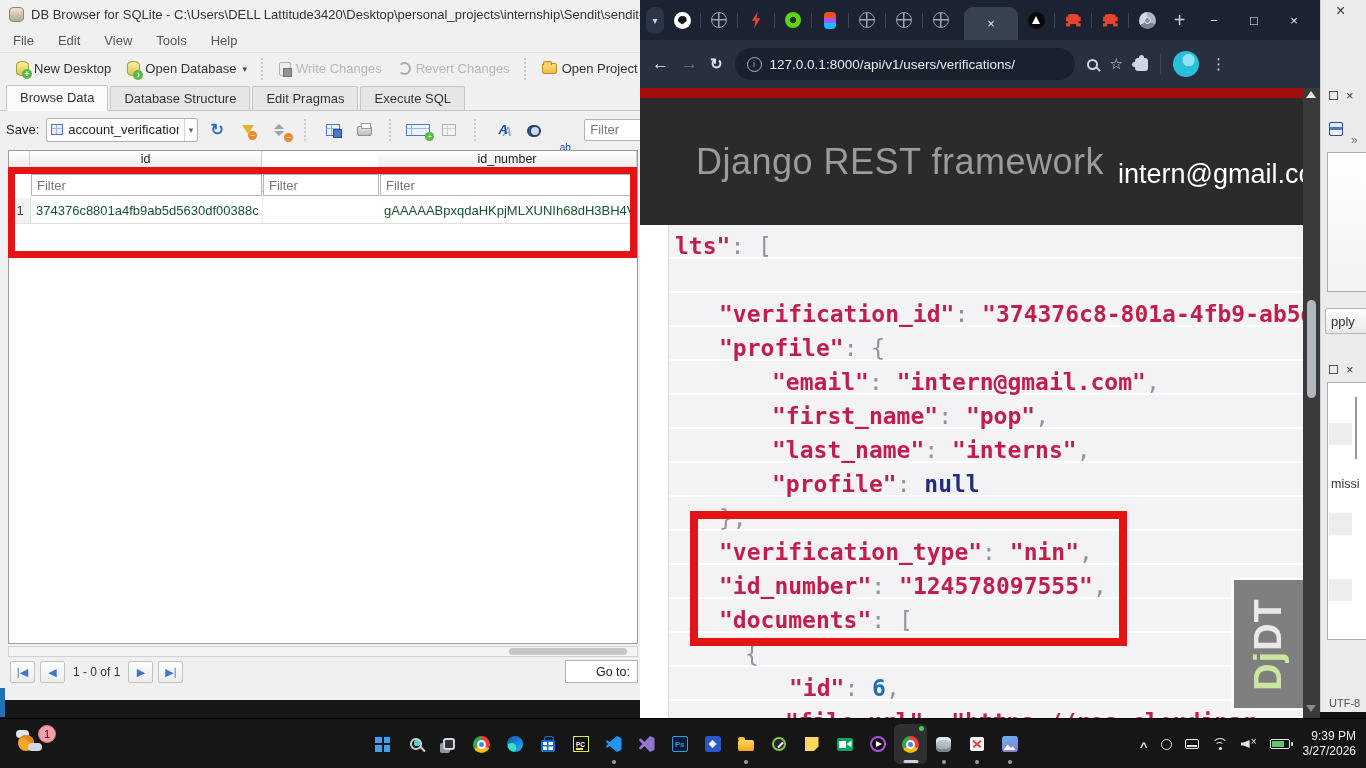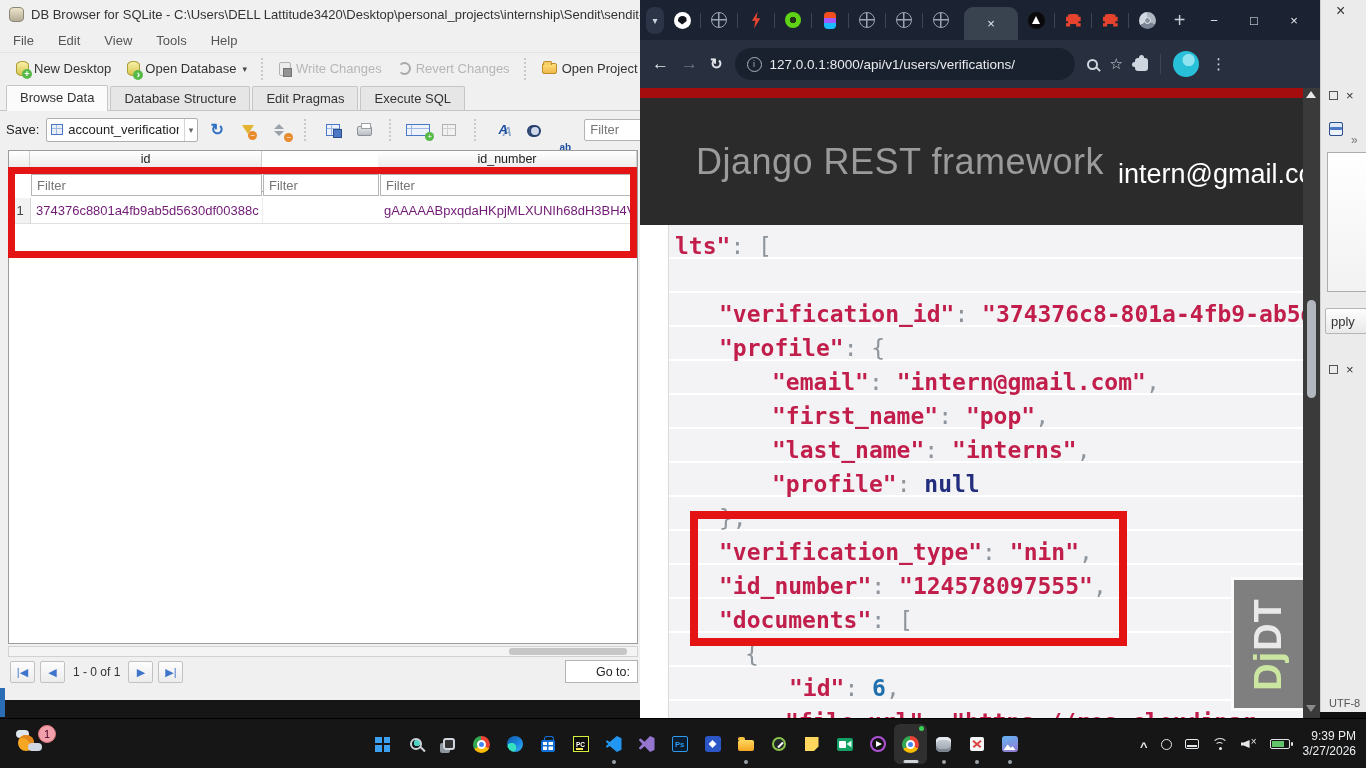--- a/index.html
+++ b/index.html
@@ -55,36 +55,36 @@
      linear-gradient(#9db7e0,#9db7e0) 4px 0/1px 100% no-repeat,#eef3fb;position:relative;}
   .m-table.t-save::after{content:"";position:absolute;right:-3px;bottom:-3px;width:7px;height:7px;background:#4a78c4;border:1px solid #2d4f8e;}
   .m-table.t-plus::after{content:"+";position:absolute;right:-5px;bottom:-6px;width:9px;height:9px;background:#57b947;color:#fff;border-radius:50%;font-size:8px;line-height:9px;text-align:center;}
   .m-table.t-minus{filter:grayscale(1);opacity:.5;}
   .m-print{width:15px;height:10px;background:linear-gradient(#e9e9e9,#b9bdc2);border:1px solid #8b9198;border-radius:2px;position:relative;margin-top:3px;}
   .m-print::before{content:"";position:absolute;left:3px;top:-4px;width:8px;height:4px;background:#fff;border:1px solid #9aa0a6;}
   .m-fontA{font-size:13px;font-weight:bold;font-style:italic;color:#1c4fa0;text-shadow:4px 2px 0 #8fa8c8;}
   .m-find{width:14px;height:9px;position:relative;}
   .m-find::before,.m-find::after{content:"";position:absolute;top:0;width:8px;height:8px;border:2px solid #27406e;border-radius:50%;background:#cfd9ea;}
   .m-find::before{left:0;} .m-find::after{right:0;}
-  .m-repl{font-size:10px;font-weight:bold;color:#1c4fa0;margin-top:36px;}
+  .m-repl{font-size:10px;font-weight:normal;color:#1c4fa0;margin-top:36px;}
   .filter-all{flex:1;height:22px;border:1px solid #b3b3b3;border-radius:2px;font-size:13px;color:#444;padding:0 5px;
     font-family:"Liberation Sans",sans-serif;background:#fff;}
 
   
   .grid-table{position:absolute;left:8px;top:150px;width:630px;height:494px;background:#fff;border:1px solid #9c9c9c;}
   .g-head{display:flex;height:17px;}
   .g-hcell{background:linear-gradient(#ffffff,#ededed);border-right:1px solid #cfcfcf;border-bottom:1px solid #ababab;
     font-size:12.5px;color:#222;display:flex;align-items:center;justify-content:center;overflow:hidden;}
   .g-gut{width:21px;} .g-c1{width:232px;} .g-c2{width:116px;margin-top:40px;} .g-c3{flex:1;}
   .g-filterrow{position:absolute;left:22px;right:3px;top:23px;height:23px;display:flex;gap:1px;}
   .g-filterrow input{height:22px;border:1px solid #b5b5b5;font-size:13px;color:#444;padding:0 5px;background:#fff;
     font-family:"Liberation Sans",sans-serif;}
   .f1{width:231px;} .f2{width:116px;} .f3{flex:1;}
   .g-datarow{position:absolute;left:1px;right:1px;top:47px;height:26px;display:flex;align-items:stretch;border-bottom:1px solid #e0e0e0;}
-  .g-cell{font-size:13px;color:#701a75;display:flex;align-items:center;padding-left:5px;white-space:nowrap;overflow:hidden;border-right:1px solid #ececec;}
+  .g-cell{font-size:13px;color:#14532d;display:flex;align-items:center;padding-left:5px;white-space:nowrap;overflow:hidden;border-right:1px solid #ececec;}
   .g-rownum{width:21px;background:#f2f2f2;border-right:1px solid #d6d6d6;justify-content:center;padding-left:0;color:#444;}
   .dbb-hscroll{position:absolute;left:8px;top:646px;width:630px;height:11px;background:#f4f4f4;border:1px solid #d2d2d2;}
   .dbb-hscroll .thumb{position:absolute;left:500px;top:1px;width:118px;height:7px;background:#c6c6c6;border-radius:3px;}
   .dbb-nav{position:absolute;left:10px;top:660px;height:24px;display:flex;align-items:center;gap:5px;}
   .navbtn{width:25px;height:22px;background:linear-gradient(#fdfdfd,#ececec);border:1px solid #c2c2c2;border-radius:2px;
     color:#3f76cc;font-size:11px;display:flex;align-items:center;justify-content:center;gap:1px;}
   .nav-pos{font-size:12px;color:#333;margin:0 3px;}
   .goto{position:absolute;left:565px;top:660px;width:73px;height:23px;background:#fff;border:1px solid #b4b4b4;
     display:flex;align-items:center;justify-content:flex-end;padding-right:7px;font-size:12.5px;color:#222;}
   .behind-strip{position:absolute;left:0;top:700px;width:640px;height:18px;background:#161616;}
@@ -393,20 +393,27 @@
       <span class="mini-floppy"></span>
       <span class="side-chev">»</span>
       <div class="side-box1"></div>
       <div class="side-apply">
         <span>pply</span>
       </div>
       <div class="panelctl" style="top:362px;">
         <span class="mini-sq"></span>
         <span class="panelx">×</span>
       </div>
+      <div class="side-box2">
+        <span class="vline"></span>
+        <span class="stripe" style="top:40px;"></span>
+        <span class="stripe" style="top:130px;"></span>
+        <span class="stripe" style="top:196px;"></span>
+        <div class="side-missi">missi</div>
+      </div>
       <div class="side-utf8">UTF-8</div>
     </div>
   </div>
 
   <div class="anno anno1"></div>
 
   <div class="chrome">
     <div class="c-tabs">
       <div class="t-chevbtn">▾</div>
       <div class="tabic">

